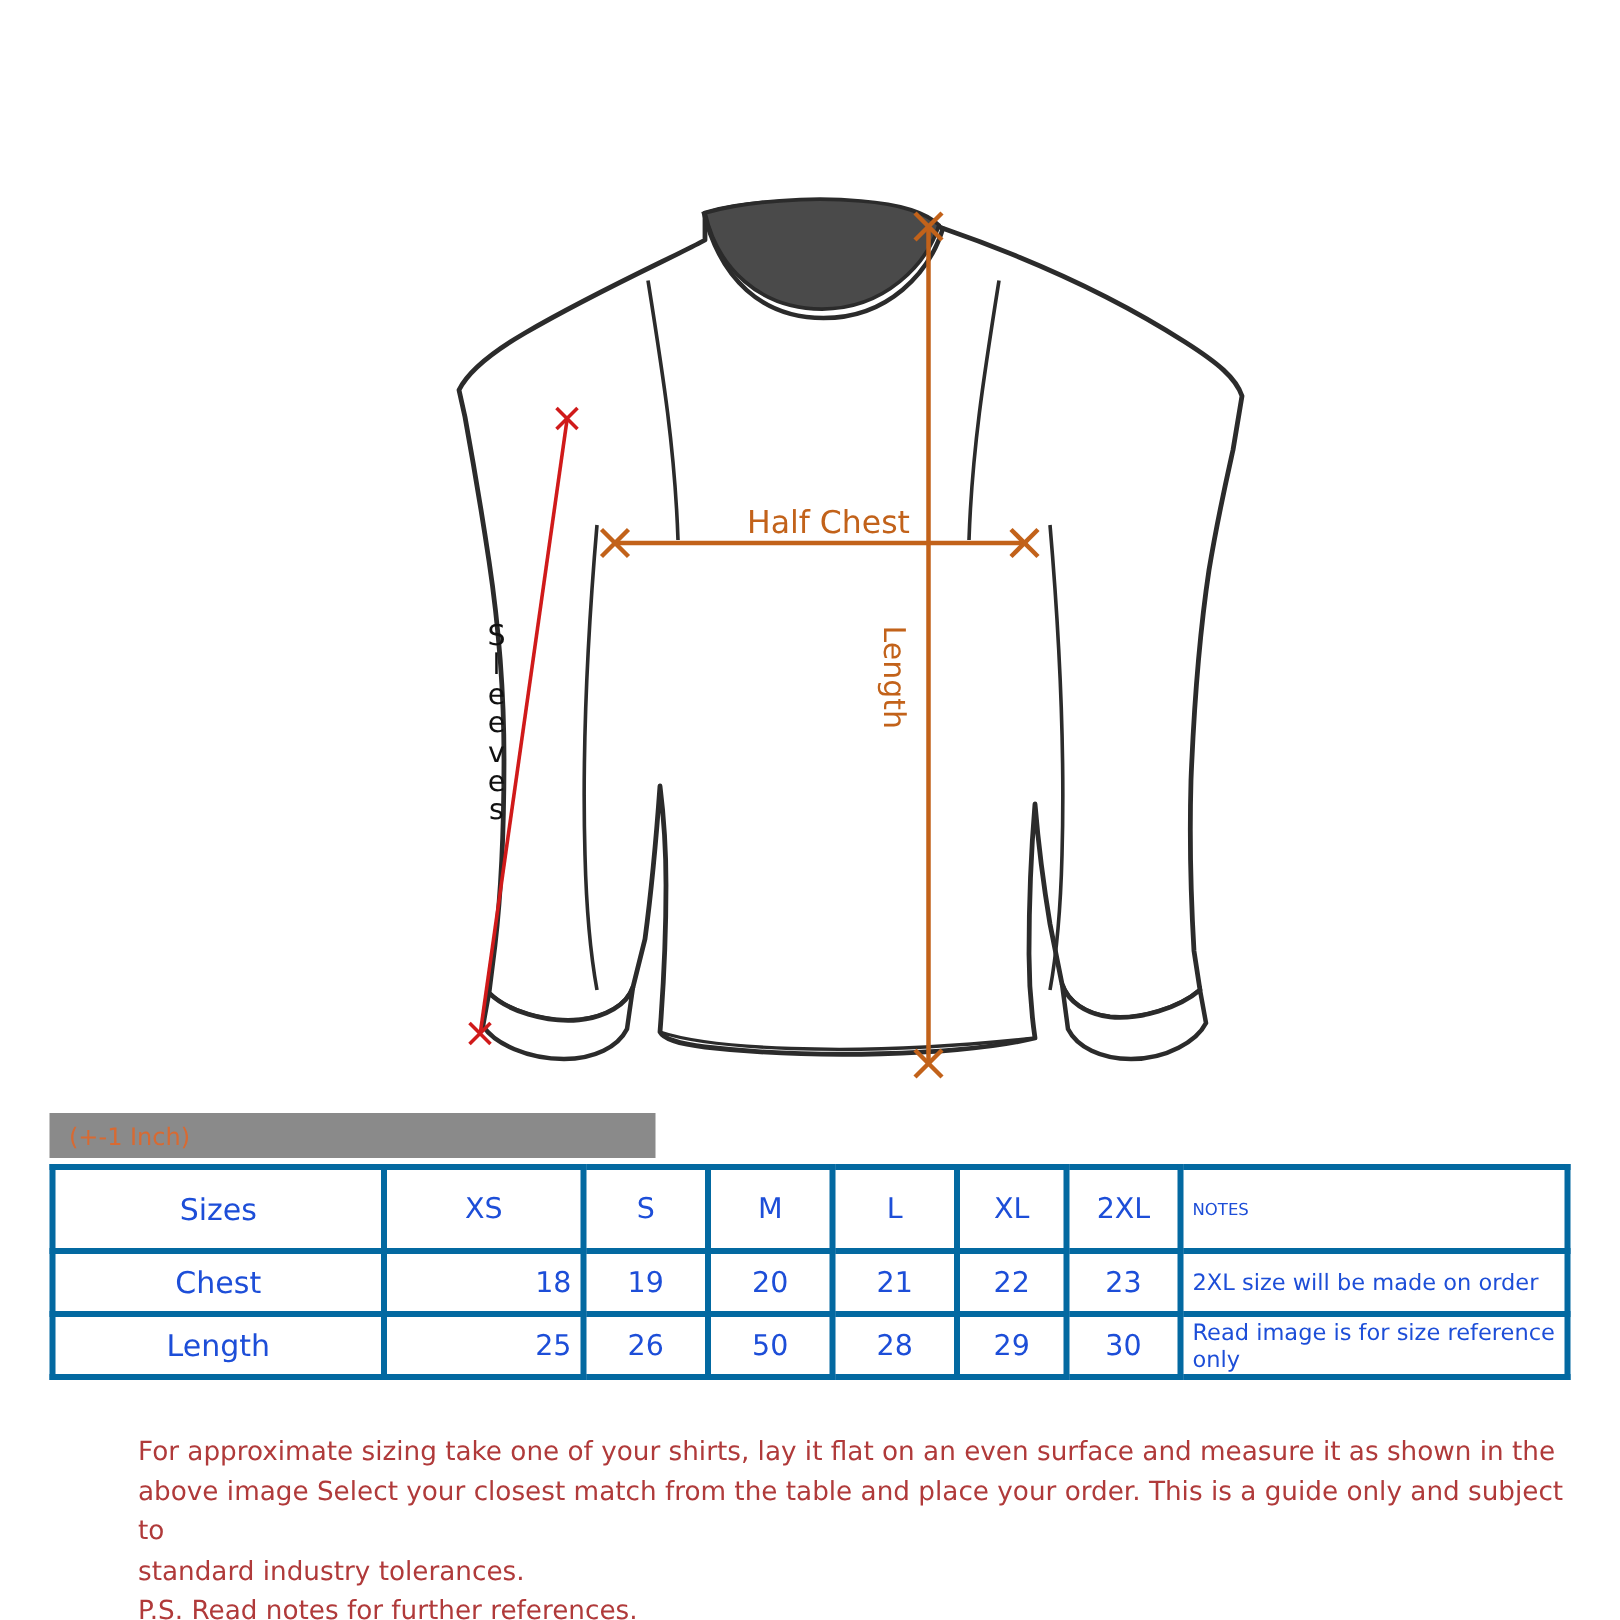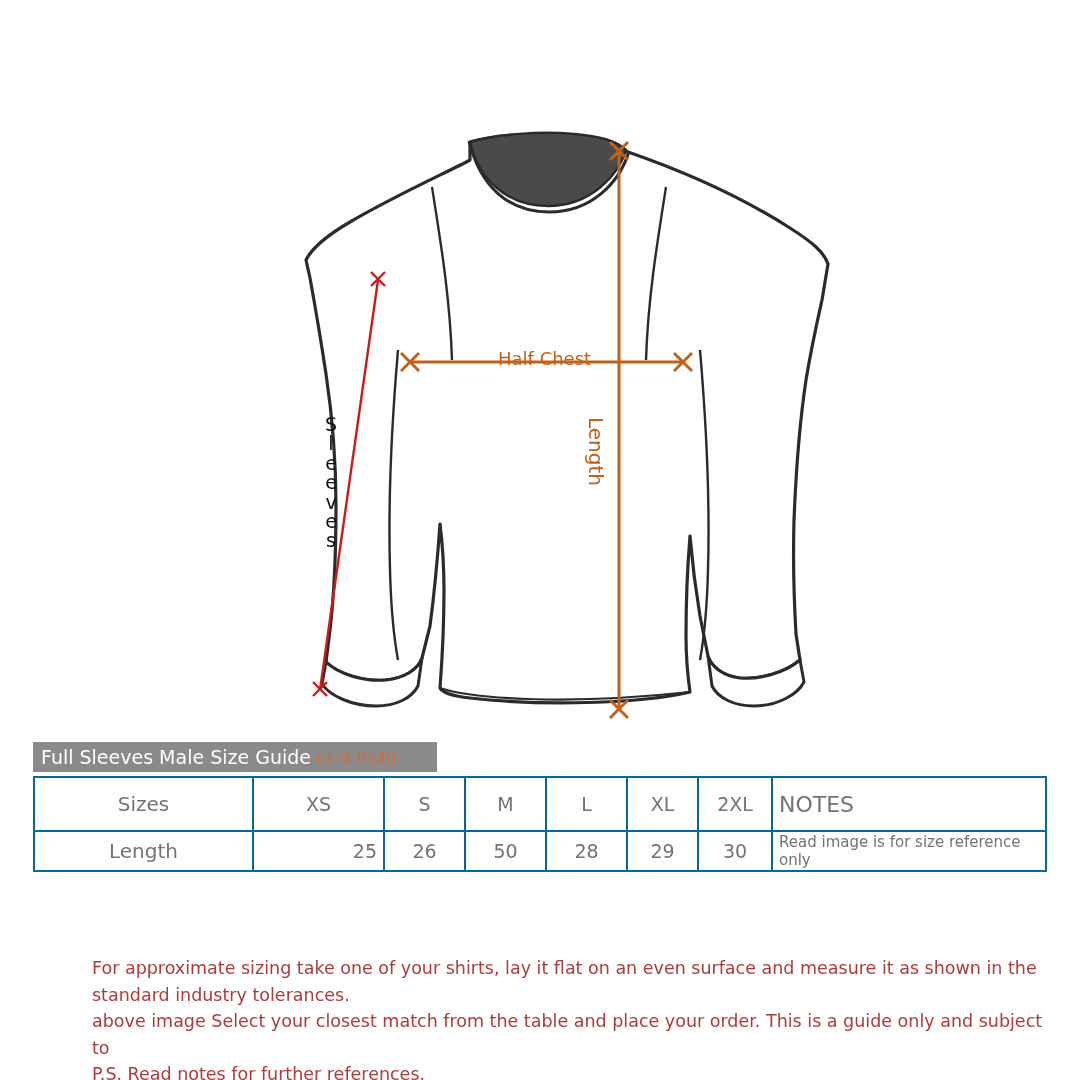--- a/index.html
+++ b/index.html
@@ -28,22 +28,22 @@
     display: block;
   }
 
   .lbl {
     position: absolute;
     font-family: "DejaVu Sans", sans-serif;
     white-space: nowrap;
   }
   #half-chest-label {
     left: 498px;
-    top: 348px;
-    font-size: 18px;
+    top: 336px;
+    font-size: 21px;
     color: #c2621a;
   }
   #length-label {
     left: 584px;
     top: 417px;
     font-size: 20px;
     color: #c2621a;
     writing-mode: vertical-rl;
     text-orientation: mixed;
   }
@@ -87,23 +87,23 @@
   
   #size-table {
     position: absolute;
     left: 33px;
     top: 776px;
     width: 1014px;
     border-collapse: collapse;
     table-layout: fixed;
   }
   #size-table td {
-    border: 2px solid #0369a1;
+    border: 4px solid #0369a1;
     font-family: "DejaVu Sans", sans-serif;
-    color: #737373;
+    color: #1d4ed8;
     padding: 0 6px;
     height: 38px;
     vertical-align: middle;
   }
   #size-table tr.header-row td {
     height: 52px;
   }
   .c-label {
     width: 205px;
     text-align: center;
@@ -123,21 +123,21 @@
   tr.header-row .c-l,
   tr.header-row .c-xl,
   tr.header-row .c-2xl {
     text-align: center;
     font-size: 19px;
     padding-right: 6px;
   }
   tr.header-row .c-xs { padding-right: 18px; }
   #notes-header {
     color: #b03a3a;
-    font-size: 22px;
+    font-size: 11px;
   }
 
   
   #footer-note {
     position: absolute;
     left: 92px;
     top: 955px;
     width: 960px;
     color: #b03a3a;
     font-size: 17.5px;
@@ -240,50 +240,59 @@
     <span>l</span>
     <span>e</span>
     <span>e</span>
     <span>v</span>
     <span>e</span>
     <span>s</span>
   </div>
 </div>
 
 <div id="title-bar">
-  <span class="t1">Full Sleeves Male Size Guide</span>
   <span class="t2">(+-1 Inch)</span>
 </div>
 
 <table id="size-table">
   <tbody>
     <tr class="header-row">
       <td class="c-label">Sizes</td>
       <td class="c-xs">XS</td>
       <td class="c-s">S</td>
       <td class="c-m">M</td>
       <td class="c-l">L</td>
       <td class="c-xl">XL</td>
       <td class="c-2xl">2XL</td>
       <td class="c-notes" id="notes-header">NOTES</td>
     </tr>
 
+    <tr>
+      <td class="c-label">Chest</td>
+      <td class="c-xs">18</td>
+      <td class="c-s">19</td>
+      <td class="c-m">20</td>
+      <td class="c-l">21</td>
+      <td class="c-xl">22</td>
+      <td class="c-2xl">23</td>
+      <td class="c-notes">2XL size will be made on order</td>
+    </tr>
 
     <tr>
       <td class="c-label">Length</td>
       <td class="c-xs">25</td>
       <td class="c-s">26</td>
       <td class="c-m">50</td>
       <td class="c-l">28</td>
       <td class="c-xl">29</td>
       <td class="c-2xl">30</td>
       <td class="c-notes">Read image is for size reference only</td>
     </tr>
 
   </tbody>
 </table>
 
 <div id="footer-note">
   <p>For approximate sizing take one of your shirts, lay it flat on an even surface and measure it as shown in the</p>
+  <p>above image Select your closest match from the table and place your order. This is a guide only and subject to</p>
   <p>standard industry tolerances.</p>
-  <p>above image Select your closest match from the table and place your order. This is a guide only and subject to</p>
   <p>P.S. Read notes for further references.</p>
 </div>
 
 </body></html>

